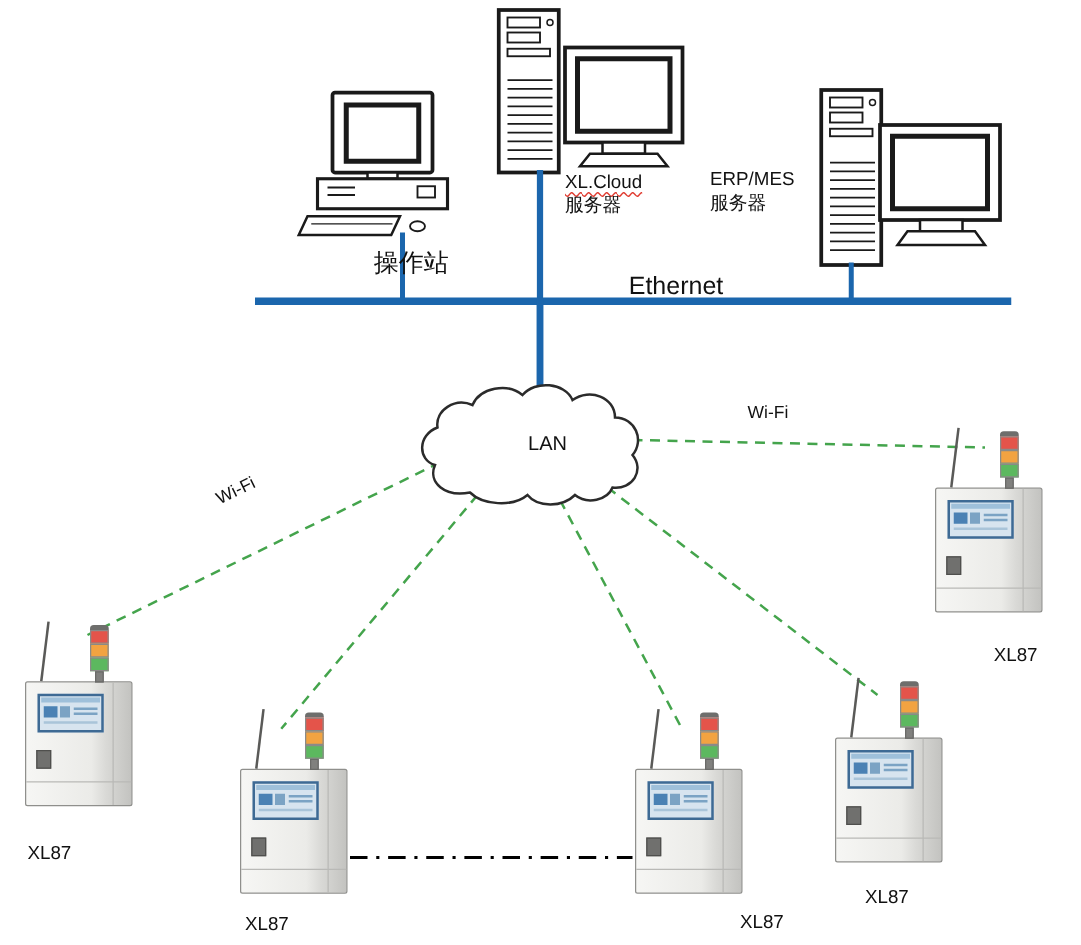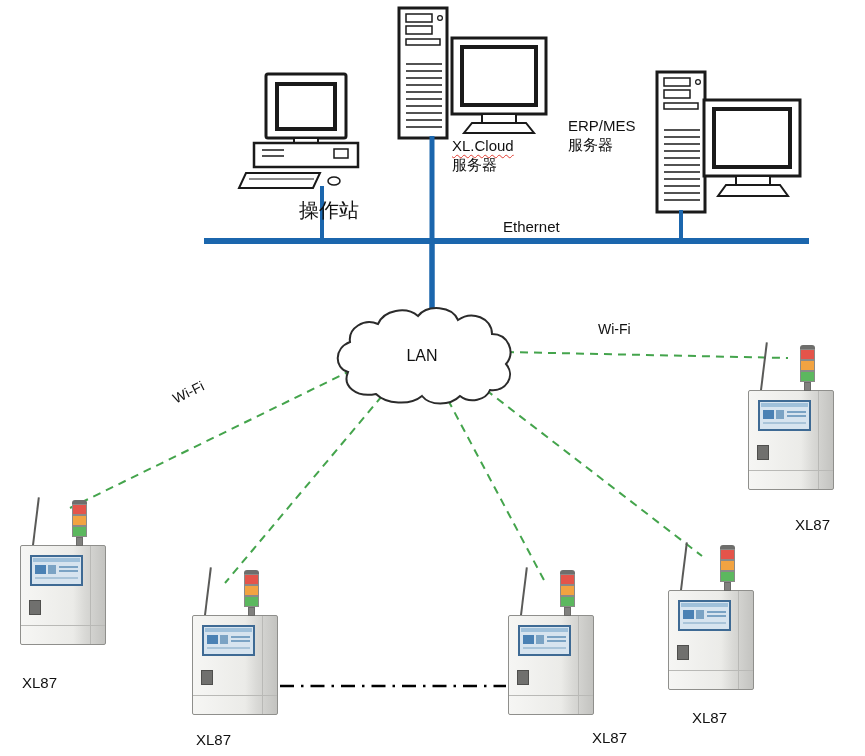--- a/index.html
+++ b/index.html
@@ -236,28 +236,28 @@
     </div>
   </div>
 
   <div class="lbl bold" style="left:299px;top:197px;font-size:20px;">操作站</div>
 
   <div class="lbl bold two-line" style="left:452px;top:137px;font-size:15px;">
     <span class="squiggle">XL.Cloud</span>
     <span>服务器</span>
   </div>
 
-  <div class="lbl bold two-line" style="left:568px;top:117px;font-size:15px;">
+  <div class="lbl bold two-line" style="left:568px;top:135px;font-size:15px;">
     <span>ERP/MES</span>
     <span>服务器</span>
   </div>
 
-  <div class="lbl" style="left:503px;top:218px;font-size:15px;">Ethernet</div>
-
-  <div class="lbl bold" style="left:396px;top:347px;width:52px;text-align:center;font-size:16px;">LAN</div>
+  <div class="lbl" style="left:503px;top:218px;font-size:20px;">Ethernet</div>
+
+  <div class="lbl bold" style="left:412px;top:347px;width:52px;text-align:center;font-size:16px;">LAN</div>
 
   <div class="lbl" style="left:172px;top:384px;font-size:14px;transform:rotate(-26deg);">Wi-Fi</div>
 
   <div class="lbl" style="left:598px;top:321px;font-size:14px;">Wi-Fi</div>
 
   <div class="lbl bold" style="left:22px;top:674px;font-size:15px;">XL87</div>
   <div class="lbl bold" style="left:196px;top:731px;font-size:15px;">XL87</div>
   <div class="lbl bold" style="left:592px;top:729px;font-size:15px;">XL87</div>
   <div class="lbl bold" style="left:692px;top:709px;font-size:15px;">XL87</div>
   <div class="lbl bold" style="left:795px;top:516px;font-size:15px;">XL87</div>

